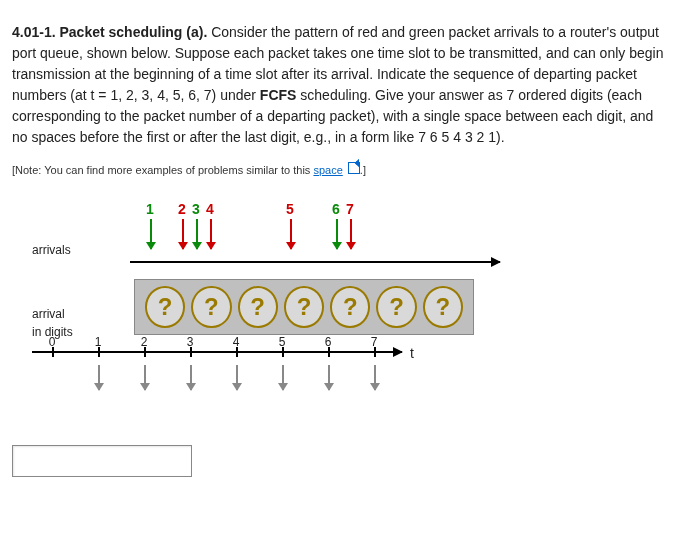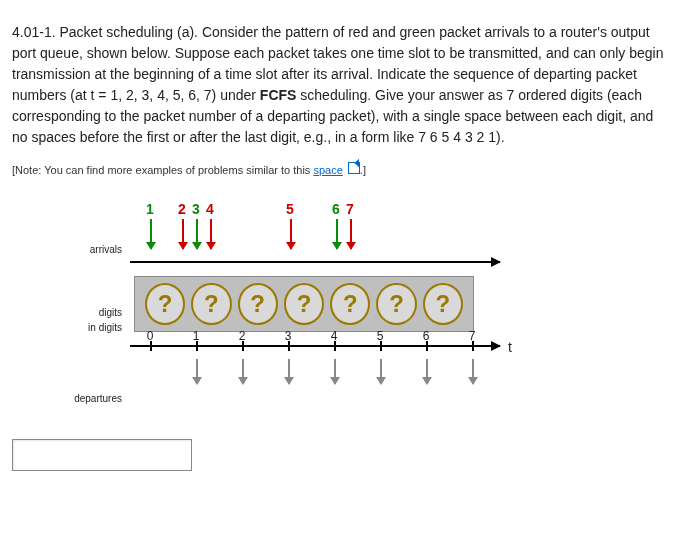--- a/index.html
+++ b/index.html
@@ -5,33 +5,33 @@
   body {
     font-family: Arial, Helvetica, sans-serif;
     font-size: 14px;
     color: #222;
     margin: 0;
     padding: 8px 12px;
     width: 676px;
     box-sizing: border-box;
     line-height: 1.5;
   }
-  .title { font-weight: normal; }
+  .title { font-weight: bold; }
   .note { font-size: 11px; color: #333; margin-top: 10px; margin-bottom: 20px;}
   .note a { color: #0066cc; text-decoration: underline; }
   .diagram {
     margin-left: 20px;
     margin-top: 10px;
   }
   .row { display:flex; align-items:center; }
   .label {
     width: 90px;
-    text-align: right;
+    text-align: left;
     padding-right: 8px;
-    font-size: 10px;
+    font-size: 12px;
     margin-top: 32px;
   }
   .arrivals-area {
     position: relative;
     height: 70px;
     width: 380px;
   }
   .arr-num {
     position:absolute;
     font-size: 14px;
@@ -220,36 +220,35 @@
         </div>
         <div class="red">
           <div class="arr-num" style="left: 216px; top: 0px;">7</div>
           <div class="arr-arrow" style="left: 220px; top: 20px;"></div>
         </div>
       </div>
   </div>
 
   <div class="row" style="margin-top:4px;">
     <div class="label">
-      <span>digits</span><br>
+      <span>arrival</span><br>
       <span>in digits</span>
     </div>
     <div class="service-area" id="service-area">
         <div class="qmark">?</div>
         <div class="qmark">?</div>
         <div class="qmark">?</div>
         <div class="qmark">?</div>
         <div class="qmark">?</div>
         <div class="qmark">?</div>
         <div class="qmark">?</div>
       </div>
   </div>
 
   <div class="row" style="margin-top:4px;align-items:flex-start;">
-    <div class="label" style="padding-top:20px;">departures</div>
     <div class="departures-area" id="departures-area">
       <div class="dep-baseline"></div>
       <div class="t-label">t</div>
     <div class="tick" style="left: 20px;"></div>
         <div class="ticknum" style="left: 20px;">0</div>
         <div class="tick" style="left: 66px;"></div>
         <div class="ticknum" style="left: 66px;">1</div>
         <div class="dep-arrow" style="left: 66px;"></div>
         <div class="tick" style="left: 112px;"></div>
         <div class="ticknum" style="left: 112px;">2</div>

